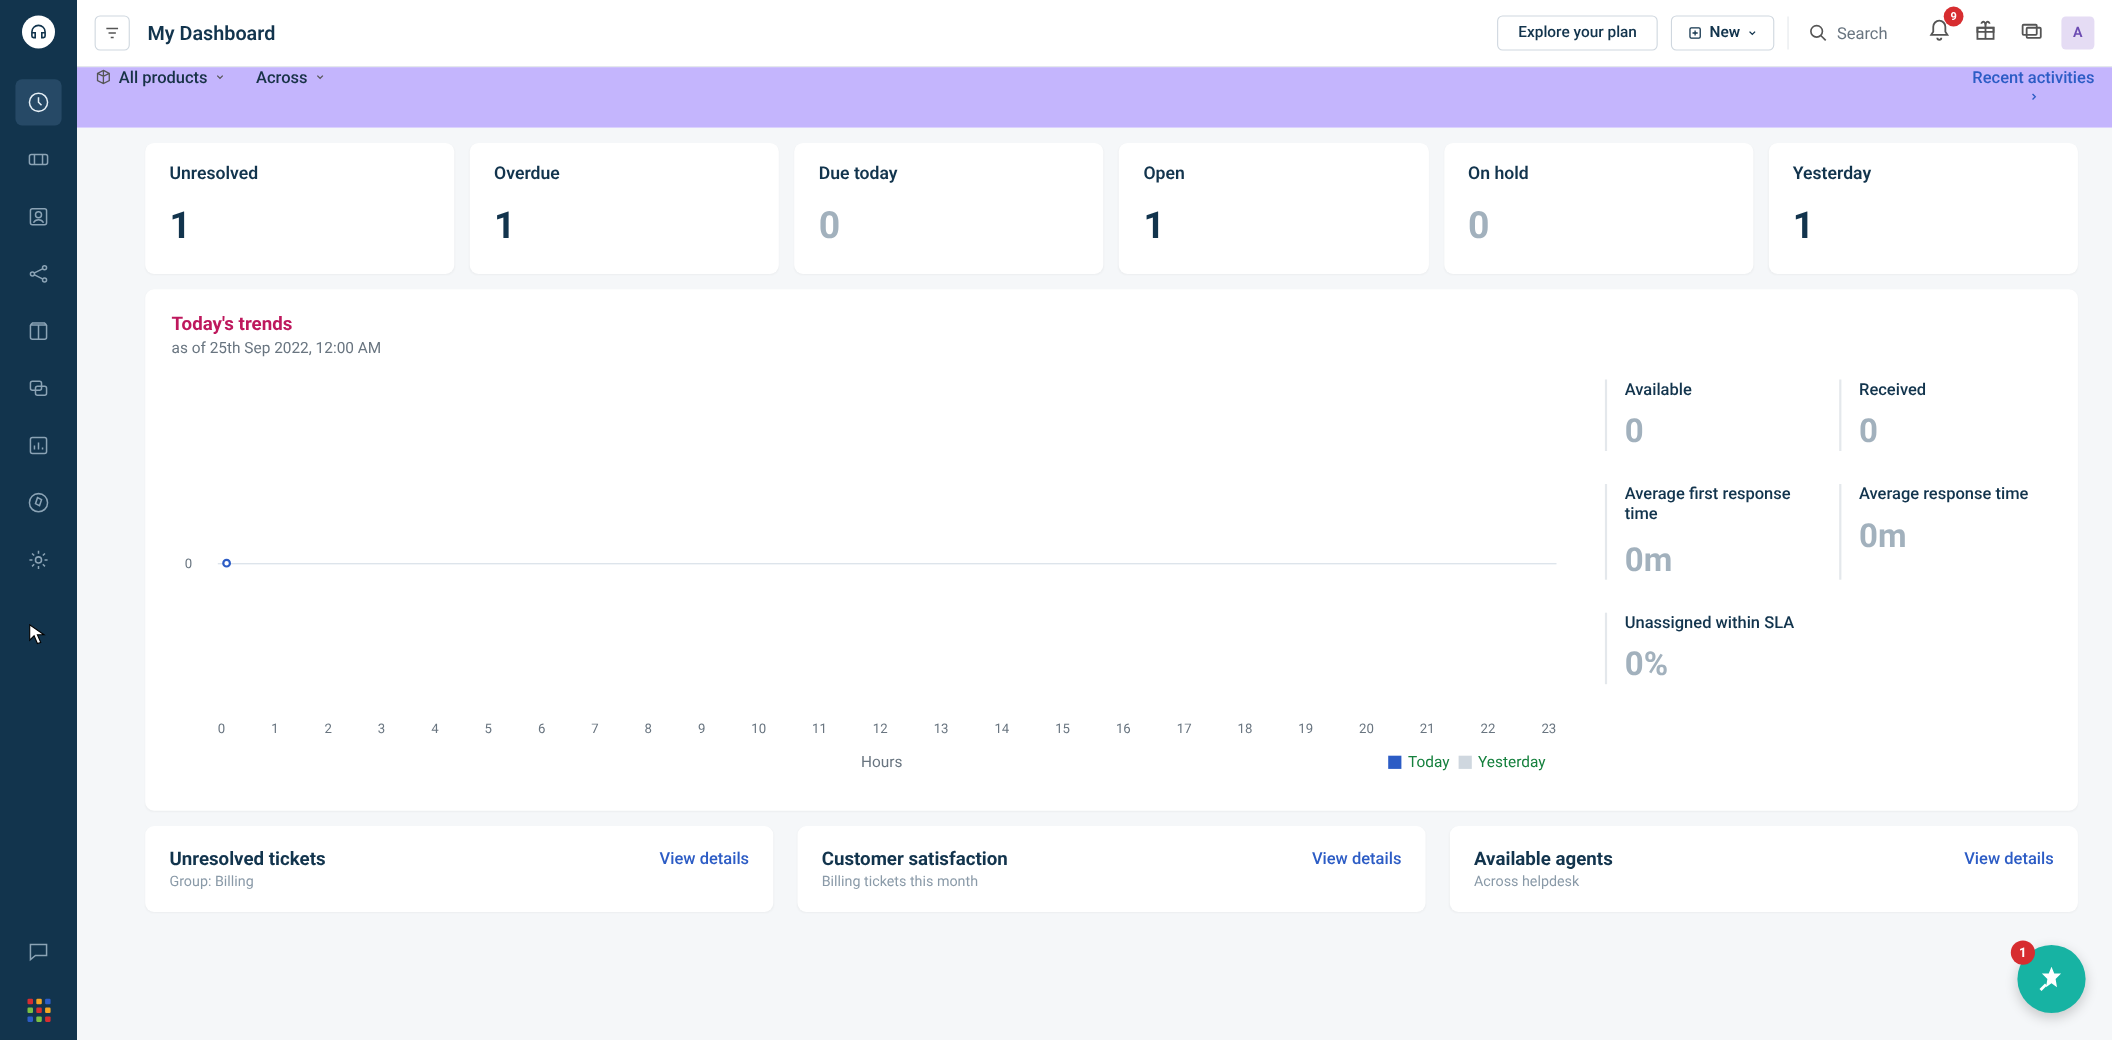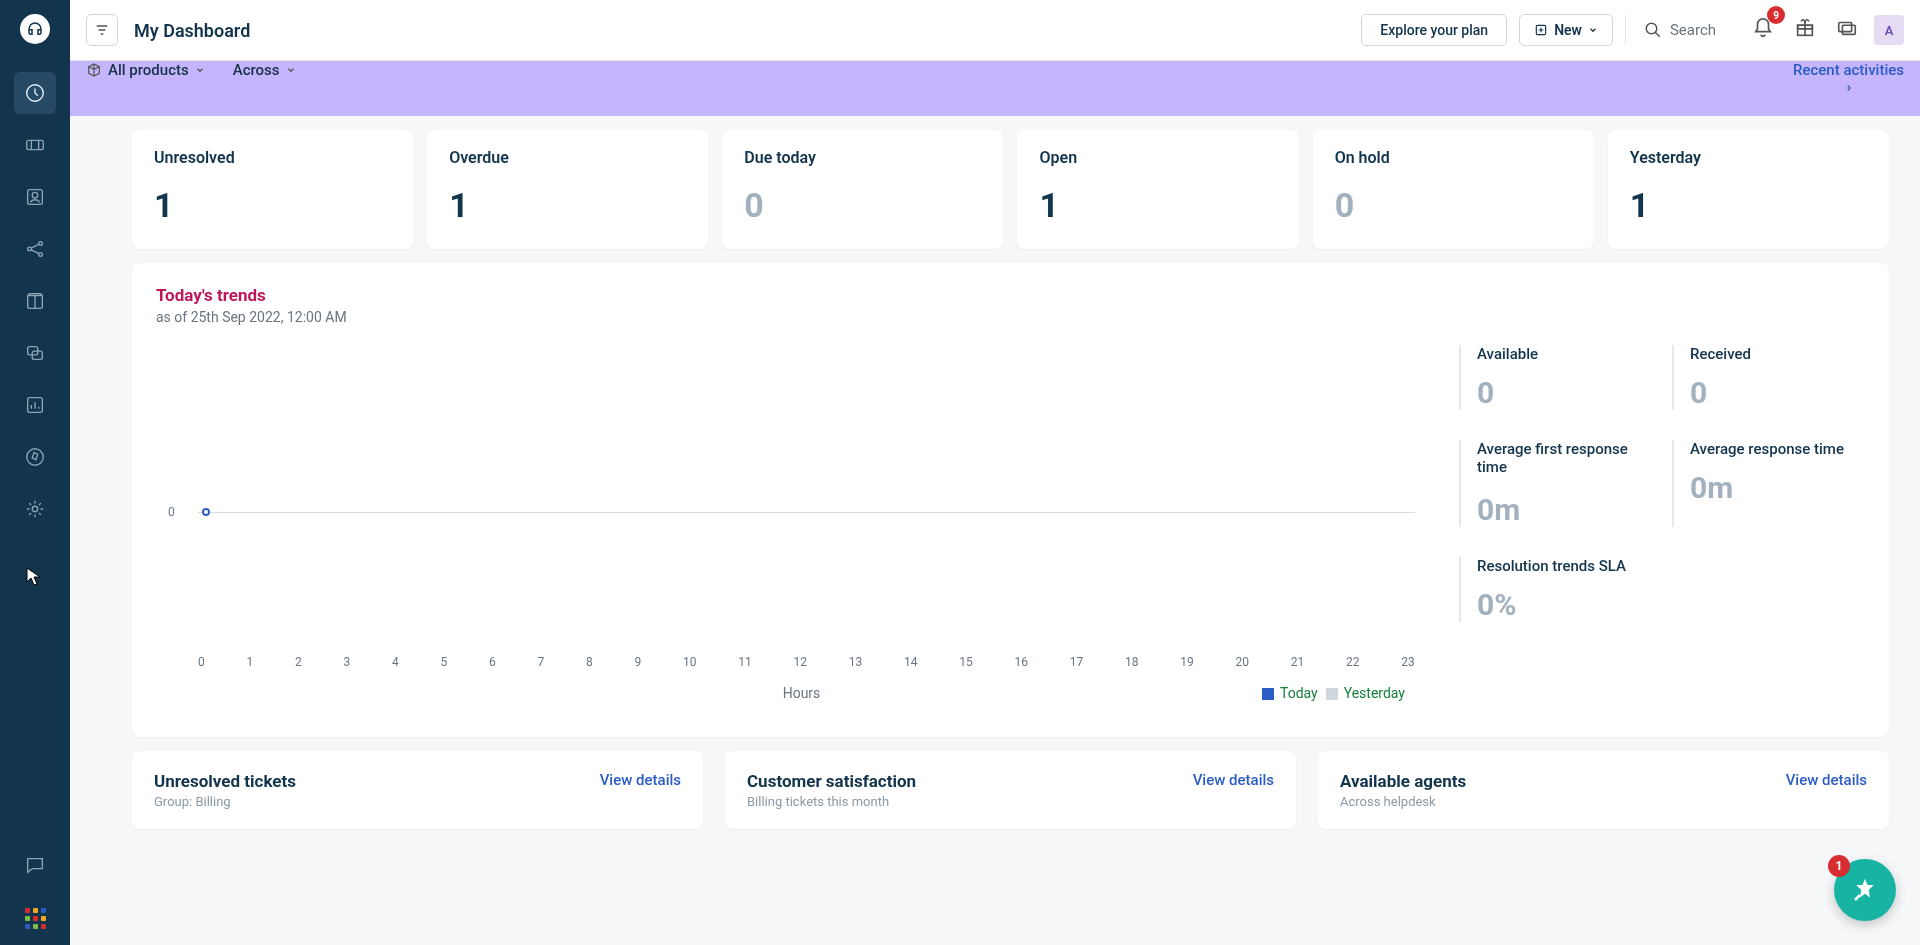--- a/index.html
+++ b/index.html
@@ -305,21 +305,21 @@
         </div>
         <div class="metric">
           <div class="metric-label ">Average first response time</div>
           <div class="metric-value">0m</div>
         </div>
         <div class="metric">
           <div class="metric-label single">Average response time</div>
           <div class="metric-value">0m</div>
         </div>
         <div class="metric" style="grid-column: 1;">
-          <div class="metric-label single">Resolution trends SLA</div>
+          <div class="metric-label single">Unassigned within SLA</div>
           <div class="metric-value">0%</div>
         </div>
       </div>
   </div>
 
   <div class="bottom-row" id="bottom-row">
       <div class="bottom-card">
         <div class="bc-head">
           <div>
             <div class="bc-title">Unresolved tickets</div>

